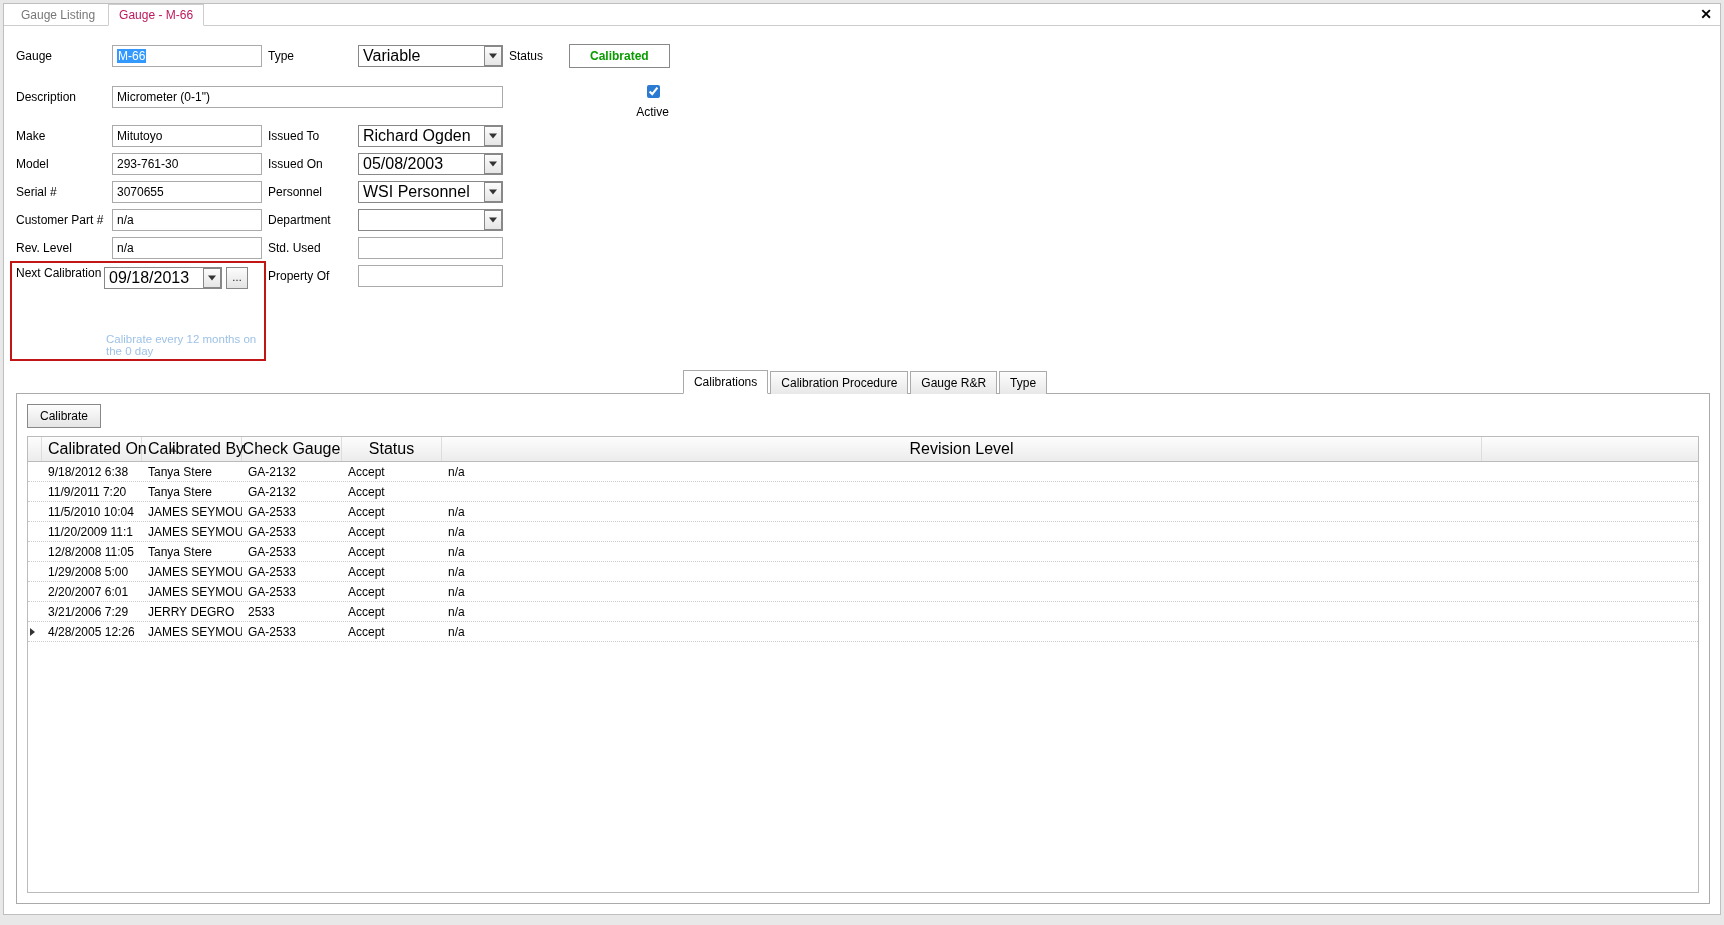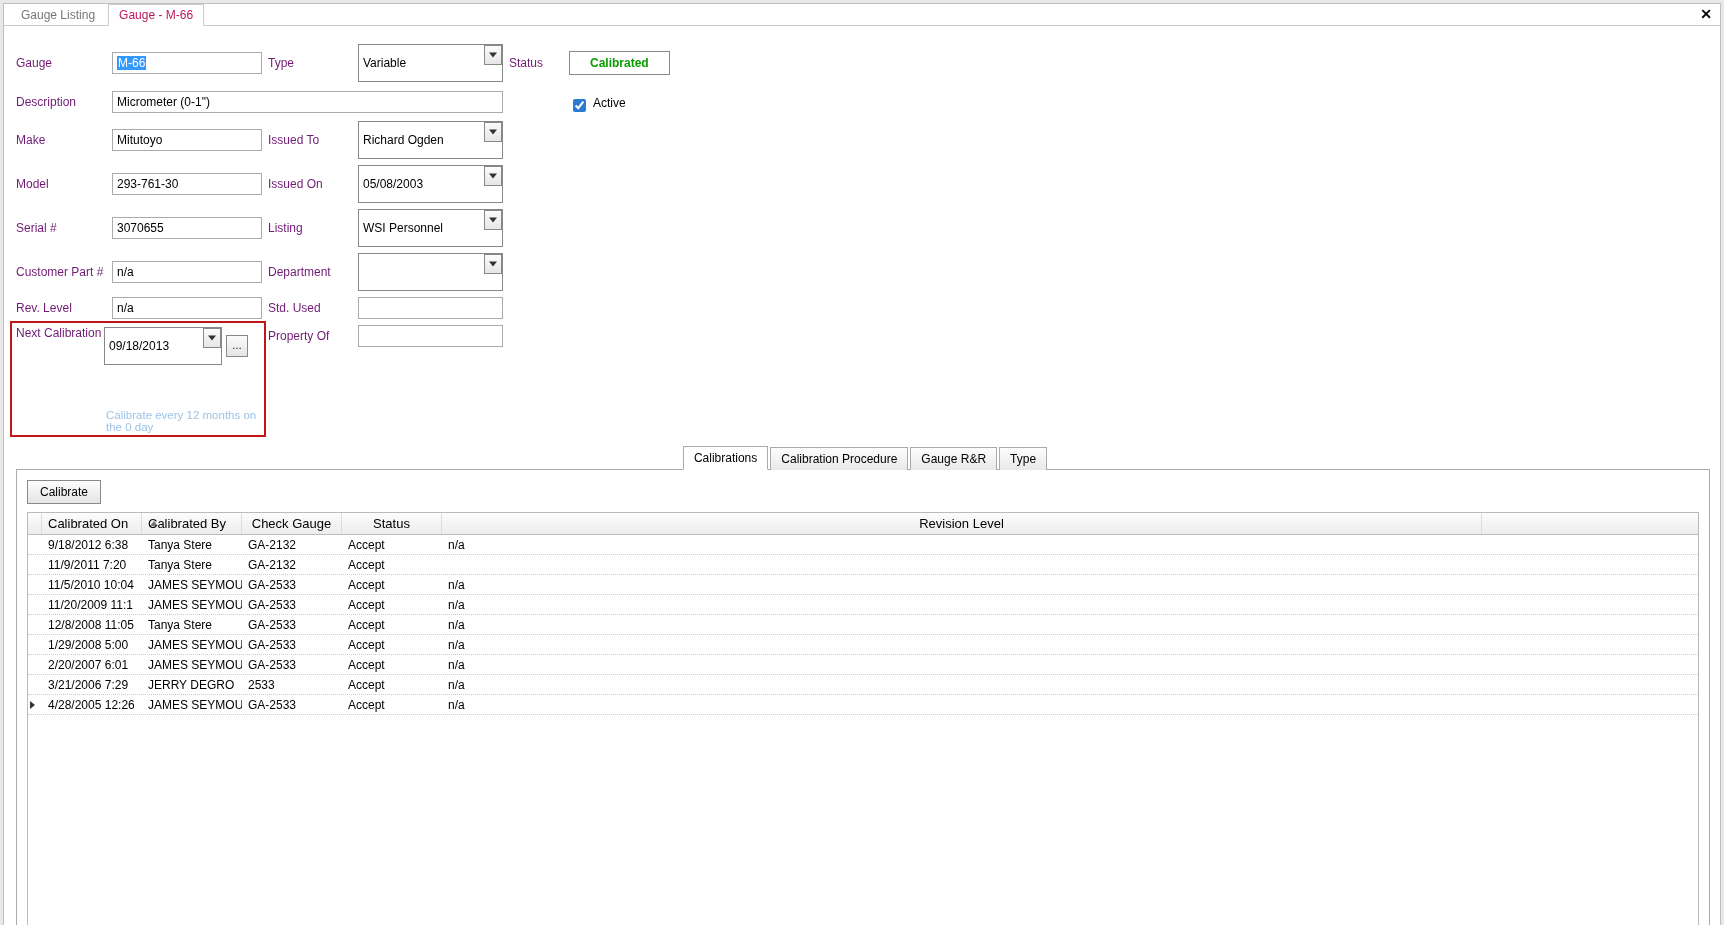--- a/index.html
+++ b/index.html
@@ -50,39 +50,39 @@
     padding: 18px 10px 10px 12px;
   }
   .form-grid {
     display: grid;
     grid-template-columns: 90px 150px 84px 145px 54px auto;
     column-gap: 6px;
     row-gap: 6px;
     align-items: center;
     width: 720px;
   }
-  .lbl { color: #701a75; font-size: 12px; white-space: nowrap; }
+  .lbl { color: #000000; font-size: 12px; white-space: nowrap; }
   .txt {
     height: 22px;
     border: 1px solid #aaa;
     padding: 2px 4px;
     font-family: inherit;
     font-size: 12px;
     width: 100%;
   }
   .select-wrap {
     position: relative;
     width: 145px;
   }
   .select {
-    height: 38px;
+    height: 22px;
     border: 1px solid #888;
     background: #fff;
     font-family: inherit;
-    font-size: 12px;
+    font-size: 16px;
     padding: 2px 22px 2px 4px;
     width: 100%;
     display: flex;
     align-items: center;
     cursor: pointer;
   }
   .select-btn {
     position: absolute;
     right: 1px;
     top: 1px;
@@ -101,22 +101,24 @@
     gap: 12px;
   }
   .status-badge {
     border: 1px solid #888;
     padding: 4px 20px;
     display: inline-block;
   }
   .status-badge span { color: #0a9b00; font-weight: bold; }
   .checkbox-row {
     display: flex;
+    align-items: center;
     gap: 4px;
     margin-top: 8px;
+    flex-direction: column;
   }
   .checkbox-row input { accent-color: #2a7bd1; }
   .wide2 { grid-column: 2 / span 3; }
   .date-cell {
     display: flex;
     align-items: center;
     gap: 4px;
   }
   .date-select {
     position: relative;
@@ -188,21 +190,21 @@
     border: 1px solid #bbb;
   }
   .grid-head {
     display: grid;
     grid-template-columns: 14px 100px 100px 100px 100px 1040px;
     background: linear-gradient(#fdfdfd,#ececec);
     border-bottom: 1px solid #bbb;
   }
   .grid-head .gh {
     padding: 3px 6px;
-    font-size: 13px;
+    font-size: 16px;
     border-right: 1px solid #ddd;
     display: flex;
     align-items: center;
     gap: 20px;
     white-space: nowrap;
   }
   .grid-head .gh.center { justify-content: center; }
   .sort-ind {
     width: 0; height: 0;
     border-left: 4px solid transparent;
@@ -326,21 +328,21 @@
               <svg viewBox="0 0 10 6">
                 <polygon points="0,0 10,0 5,6" fill="#333"></polygon>
               </svg>
             </div>
     </div>
     <div></div>
           <div></div>
 
     <div class="lbl">Serial #</div>
     <div><input class="txt" value="3070655" style=""></div>
-    <div class="lbl">Listing</div>
+    <div class="lbl">Personnel</div>
     <div class="select-wrap">
       <div class="select">
               <span>WSI Personnel</span>
             </div>
       <div class="select-btn">
               <svg viewBox="0 0 10 6">
                 <polygon points="0,0 10,0 5,6" fill="#333"></polygon>
               </svg>
             </div>
     </div>

